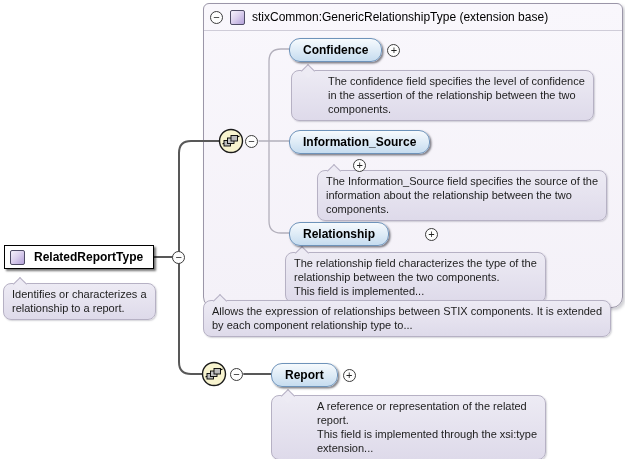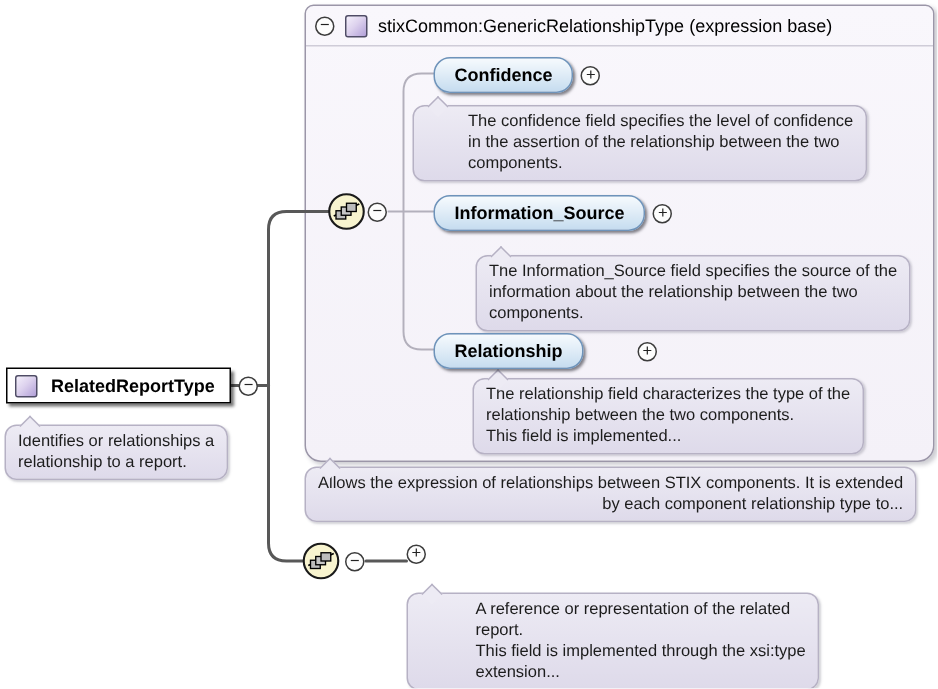--- a/index.html
+++ b/index.html
@@ -58,21 +58,21 @@
     white-space:pre-line;
     box-shadow:1px 1px 1.5px rgba(80,80,100,0.25);
   }
   .doc::before{
     content:"";position:absolute;top:-5px;left:11px;width:9px;height:9px;
     background:#edebf4;border-left:1px solid #b6b1c4;border-top:1px solid #b6b1c4;
     transform:rotate(45deg);
   }
 
   
-  .root-row{position:absolute;left:4px;top:245px;display:flex;align-items:center;gap:5px;z-index:4;}
+  .root-row{position:absolute;left:4px;top:245px;display:flex;align-items:center;gap:18px;z-index:4;}
   .rootbox{
     display:inline-flex;align-items:center;gap:9px;height:24px;padding:0 10px 0 5px;
     background:#ffffff;border:1px solid #000;
     box-shadow:2px 2px 2px rgba(0,0,0,0.55);
     font-size:12px;font-weight:bold;color:#000;white-space:nowrap;box-sizing:border-box;
   }
 
   
   .seq{position:absolute;width:26px;height:26px;z-index:5;}
 
@@ -80,21 +80,21 @@
 </style>
 </head>
 <body>
 
 <div class="canvas">
 
   <div class="bigbox">
     <div class="bigbox-header">
       <span class="toggle">−</span>
       <span class="ctype-icon"></span>
-      <span class="bigbox-title">stixCommon:GenericRelationshipType (expression base)</span>
+      <span class="bigbox-title">stixCommon:GenericRelationshipType (extension base)</span>
     </div>
   </div>
 
   <svg class="connectors" width="625" height="459">
 
     <g fill="none" stroke="#585858" stroke-width="2" stroke-linecap="round">
       <path d="M154 257 L179 257"></path>
       <path d="M179 257 L179 153 Q179 141 191 141 L220 141"></path>
       <path d="M179 257 L179 362 Q179 374 191 374 L204 374"></path>
       <path d="M244 374 L271 374"></path>
@@ -106,71 +106,72 @@
     </g>
   </svg>
 
   <div class="root-row">
     <span class="rootbox">
       <span class="ctype-icon"></span>
       <span>RelatedReportType</span>
     </span>
     <span class="toggle">−</span>
   </div>
-  <div class="doc" style="left:3px;top:283px;">Identifies or relationships a
+  <div class="doc" style="left:3px;top:283px;">Identifies or characterizes a
 relationship to a report.</div>
 
   <svg class="seq" style="left:218px;top:128px;" viewBox="0 0 26 26">
     <circle cx="13" cy="13" r="11.5" fill="#f8f4cf" stroke="#1a1a1a" stroke-width="1.4"></circle>
     <line x1="4.5" y1="16" x2="8" y2="14.5" stroke="#000" stroke-width="1.2"></line>
     <line x1="18" y1="9.5" x2="21.5" y2="8" stroke="#000" stroke-width="1.2"></line>
     <rect x="6" y="12.5" width="6.5" height="5.5" fill="#bcbcbc" stroke="#000" stroke-width="0.9"></rect>
     <rect x="9.5" y="10" width="6.5" height="5.5" fill="#c6c6c6" stroke="#000" stroke-width="0.9"></rect>
     <rect x="13" y="7.5" width="6.5" height="5.5" fill="#bcbcbc" stroke="#000" stroke-width="0.9"></rect>
   </svg>
   <span class="toggle abs" style="left:245px;top:135px;">−</span>
 
   <div class="el-row" style="left:289px;top:38px;text-align:center;">
     <span class="pill">Confidence</span>
     <span class="toggle">+</span>
   </div>
-  <div class="doc" style="left:275px;top:70px;padding-left:36px;">The confidence field specifies the level of confidence
+  <div class="doc" style="left:291px;top:70px;padding-left:36px;">The confidence field specifies the level of confidence
 in the assertion of the relationship between the two
 components.</div>
 
-  <div class="el-row" style="left:289px;top:130px;">
+  <div class="el-row" style="left:289px;top:130px;flex-direction:column;">
     <span class="pill">Information_Source</span>
     <span class="toggle">+</span>
   </div>
   <div class="doc" style="left:285px;top:170px;margin-left:32px;">The Information_Source field specifies the source of the
 information about the relationship between the two
 components.</div>
 
   <div class="el-row" style="left:289px;top:222px;gap:36px;">
     <span class="pill">Relationship</span>
     <span class="toggle">+</span>
   </div>
-  <div class="doc" style="left:285px;top:252px;margin-left:30px;">The relationship field characterizes the type of the
+  <div class="doc" style="left:285px;top:252px;">The relationship field characterizes the type of the
 relationship between the two components.
 This field is implemented...</div>
 
-  <div class="doc" style="left:203px;top:311px;text-align:right;">Allows the expression of relationships between STIX components. It is extended
+  <div class="doc" style="left:203px;top:300px;">Allows the expression of relationships between STIX components. It is extended
 by each component relationship type to...</div>
 
   <svg class="seq" style="left:201px;top:361px;" viewBox="0 0 26 26">
     <circle cx="13" cy="13" r="11.5" fill="#f8f4cf" stroke="#1a1a1a" stroke-width="1.4"></circle>
     <line x1="4.5" y1="16" x2="8" y2="14.5" stroke="#000" stroke-width="1.2"></line>
     <line x1="18" y1="9.5" x2="21.5" y2="8" stroke="#000" stroke-width="1.2"></line>
     <rect x="6" y="12.5" width="6.5" height="5.5" fill="#bcbcbc" stroke="#000" stroke-width="0.9"></rect>
     <rect x="9.5" y="10" width="6.5" height="5.5" fill="#c6c6c6" stroke="#000" stroke-width="0.9"></rect>
     <rect x="13" y="7.5" width="6.5" height="5.5" fill="#bcbcbc" stroke="#000" stroke-width="0.9"></rect>
   </svg>
   <span class="toggle abs" style="left:230px;top:368px;">−</span>
 
   <div class="el-row" style="left:271px;top:363px;">
+    <span class="pill">Report</span>
     <span class="toggle">+</span>
   </div>
   <div class="doc" style="left:271px;top:395px;padding-left:45px;">A reference or representation of the related
 report.
 This field is implemented through the xsi:type
 extension...</div>
 
 </div>
 
 </body></html>

